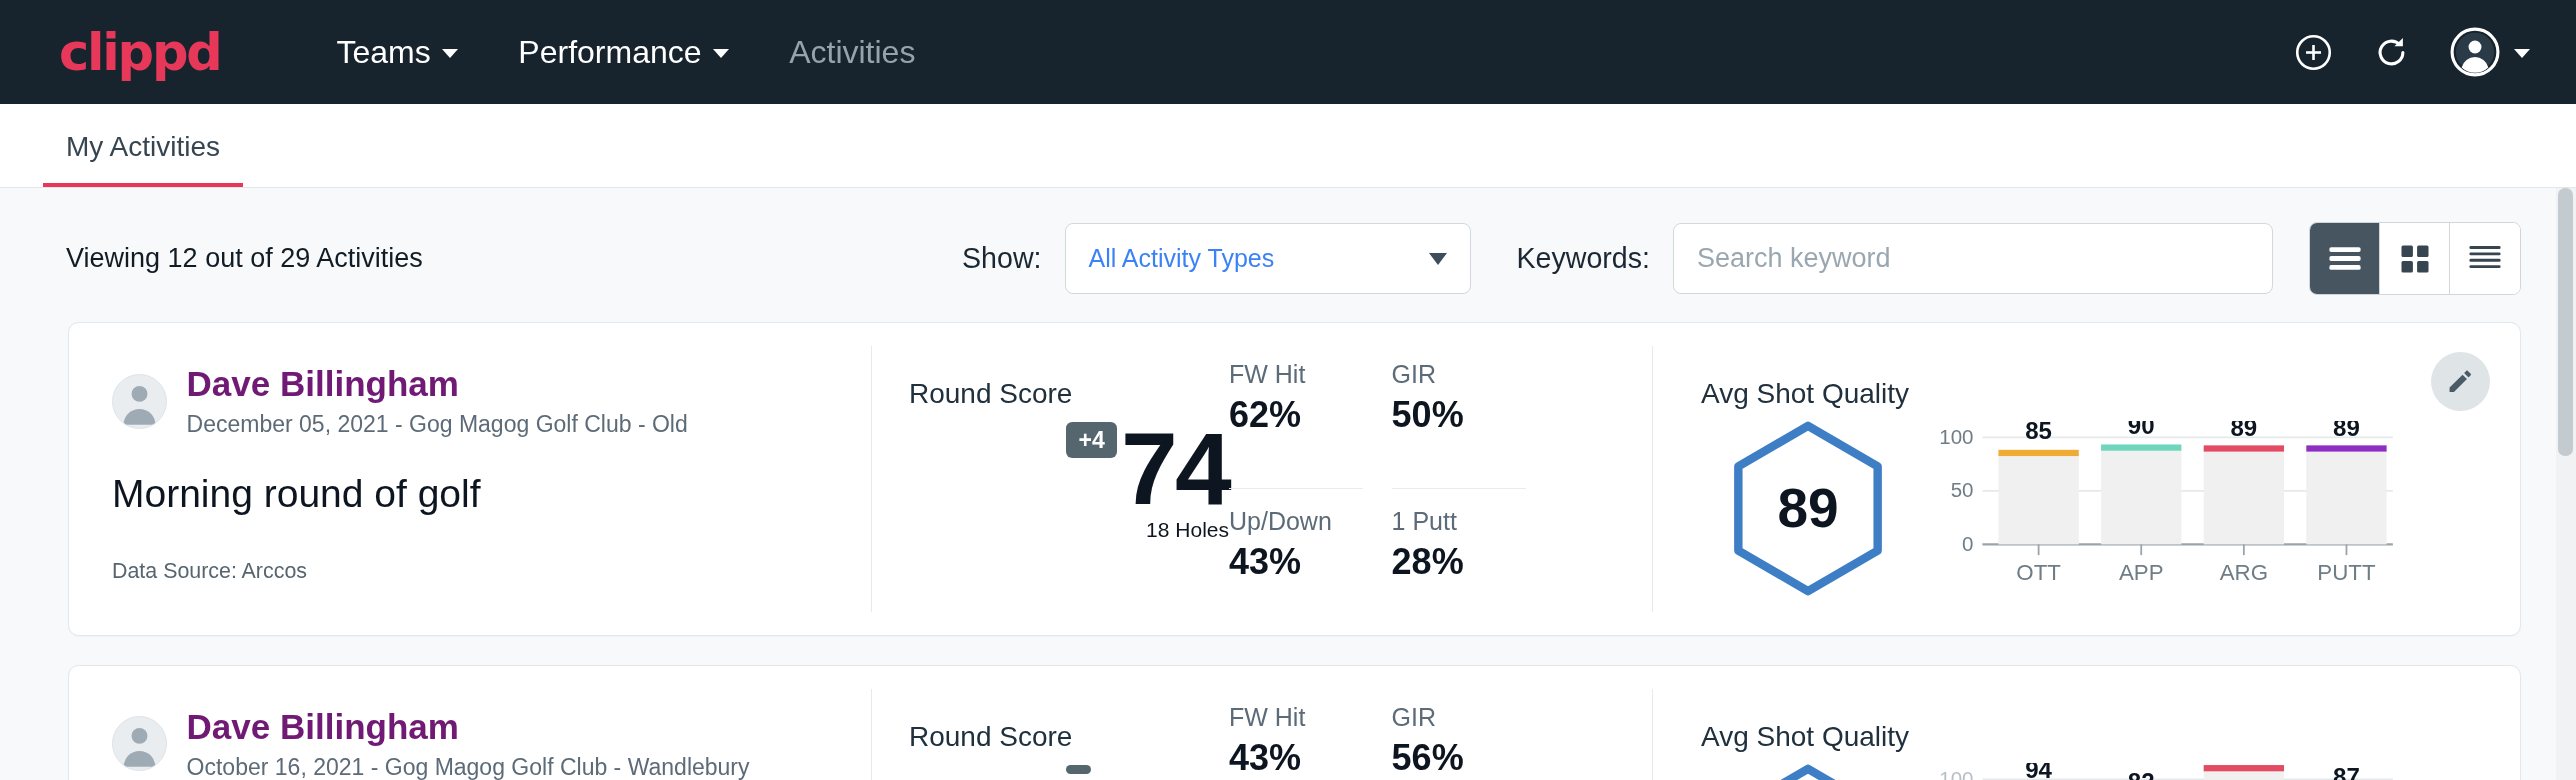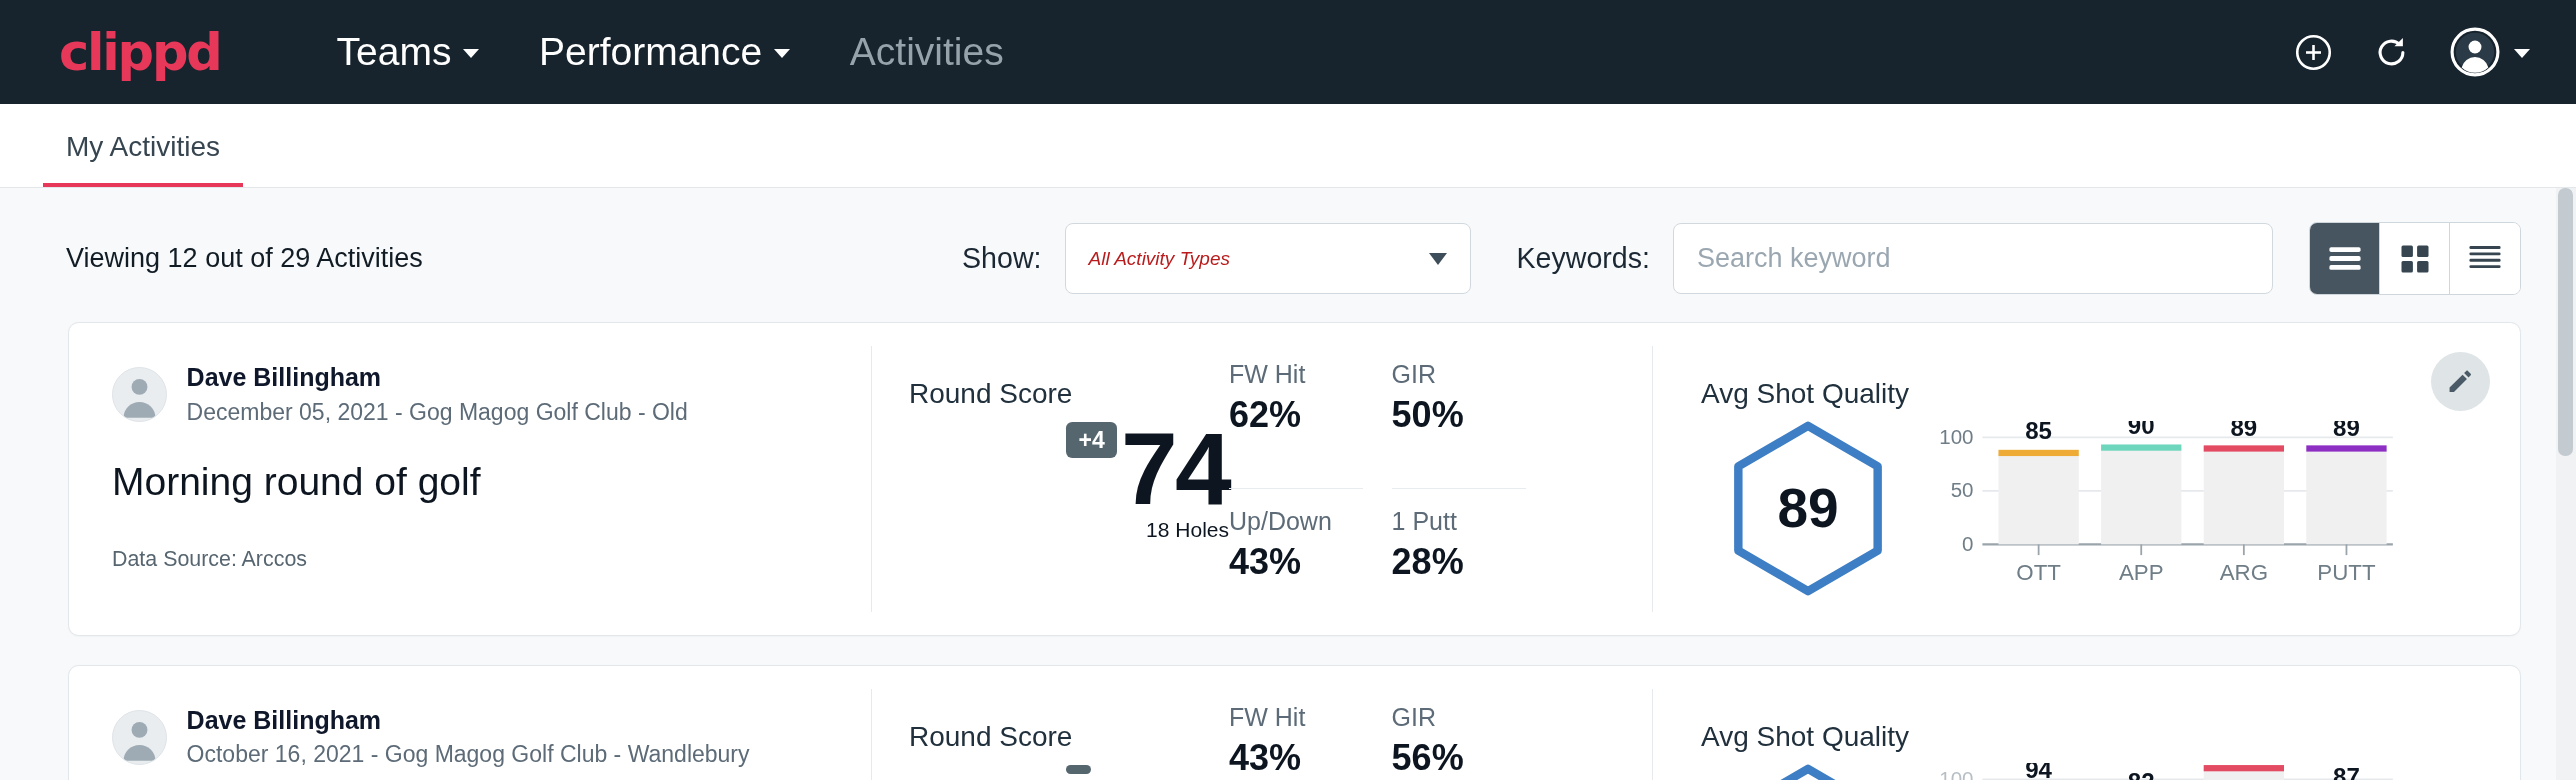--- a/index.html
+++ b/index.html
@@ -24,21 +24,21 @@
     font-weight: bold;
     color: #e8385a;
     letter-spacing: -2.2px;
     margin-right: 86px;
     font-family: "DejaVu Sans", sans-serif;
   }
   .nav-items { display: flex; align-items: center; gap: 0px; }
   .nav-item {
     display: flex; align-items: center; gap: 11.6px;
     color: #ffffff;
-    font-size: 39px;
+    font-size: 32px;
     padding: 9px 30px;
     cursor: pointer;
     white-space: nowrap;
     text-align: center;
   }
   .nav-item.muted { color: #97a3ab; }
   .chev {
     width: 0; height: 0;
     border-left: 8px solid transparent;
     border-right: 8px solid transparent;
@@ -104,21 +104,21 @@
   .select {
     width: 406px; height: 71px;
     border: 0.9px solid #d2d9de;
     border-radius: 8px;
     background: #ffffff;
     display: flex; align-items: center;
     padding: 0 23px;
     cursor: pointer;
     position: relative;
   }
-  .select span.val { font-size: 19px; color: #b91c1c; font-style: italic; }
+  .select span.val { font-size: 25px; color: #3b82f6; }
   .select .sel-chev {
     margin-left: auto;
     width: 0; height: 0;
     border-left: 9.8px solid transparent;
     border-right: 9.8px solid transparent;
     border-top: 12.5px solid #3d4d5a;
   }
   .kw-label { font-size: 28.6px; color: #1b2733; margin: 0 23px 0 46px; white-space: nowrap; text-align: right; }
   .searchbox {
     width: 600px; height: 71px;
@@ -173,21 +173,21 @@
     content: ""; position: absolute; right: 0; top: 23px; bottom: 23px;
     width: 0.9px; background: #e6eaed;
   }
   .person { display: flex; align-items: center; gap: 19.6px; }
   .avatar-sm {
     width: 55px; height: 55px; border-radius: 50%;
     background: #e9edf0; border: 0.9px solid #dfe4e8;
     display: flex; align-items: flex-end; justify-content: center;
     overflow: hidden; flex: none;
   }
-  .pname { font-size: 25px; font-weight: bold; color: #0f172a; line-height: 1.25; }
+  .pname { font-size: 35px; font-weight: bold; color: #701a75; line-height: 1.25; }
   .pmeta { font-size: 23px; color: #5c6b77; line-height: 1.35; margin-top: 3.6px; }
   .ctitle { font-size: 39px; color: #0d1620; font-weight: normal; margin-top: 32px; }
   .csource { font-size: 21.4px; color: #56656f; margin-top: 43px; }
 
   .col-score {
     width: 357px;
     padding: 39px 0 0 37px;
   }
   .sec-label { font-size: 28px; color: #20303d; margin-top: 16px; }
   .score-row { display: flex; align-items: flex-end; margin-top: 10.7px; position: relative; flex-direction: column; }

